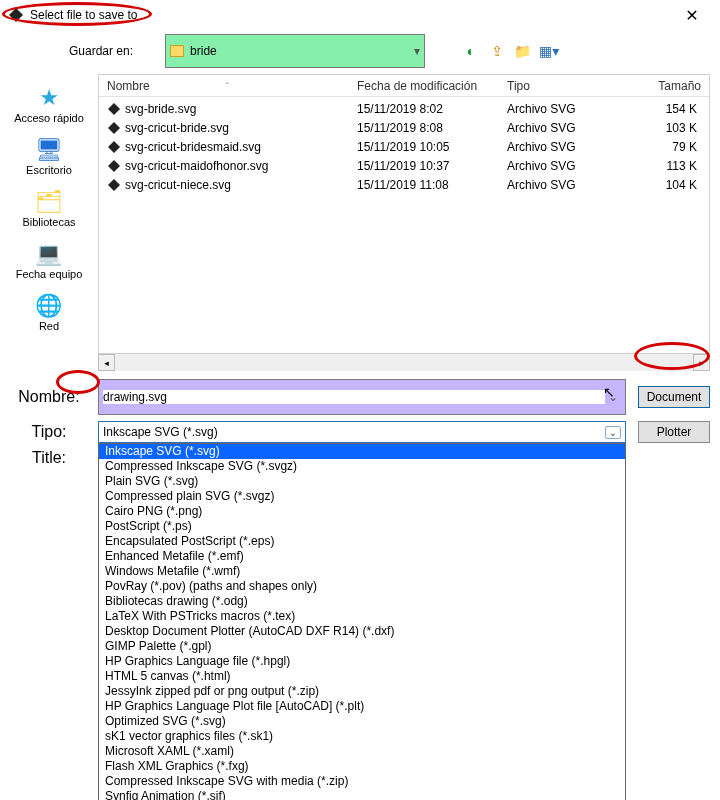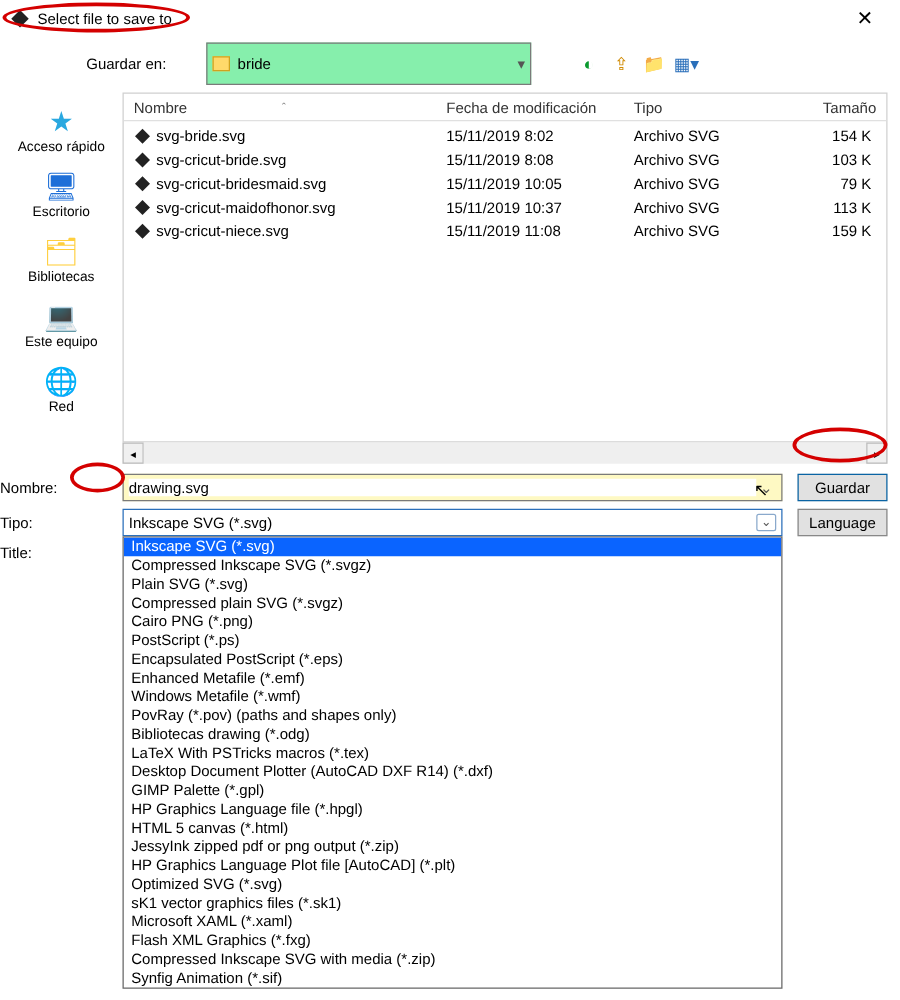--- a/index.html
+++ b/index.html
@@ -40,22 +40,22 @@
   .file-row .fdate { width: 150px; padding-left: 8px; }
   .file-row .ftype { width: 110px; padding-left: 8px; }
   .file-row .fsize { flex: 1; text-align: right; padding-right: 12px; }
 
   .scroll-strip { height: 17px; display: flex; align-items: center; margin: 0 10px 2px 98px; }
   .sb-btn { width: 17px; height: 17px; border: 1px solid #bbb; background: #f0f0f0; display: flex; align-items: center; justify-content: center; font-size: 9px; cursor: pointer; }
   .sb-track { flex: 1; height: 17px; background: #efefef; }
 
   .form-area { padding: 6px 10px 0 0; }
   .form-row { display: flex; align-items: center; margin-bottom: 6px; gap: 12px; }
-  .form-row .flabel { width: 86px; text-align: left; font-size: 12px; }
-  .form-row .finput { flex: 1; height: 22px; border: 1px solid #7a7a7a; padding: 0 4px; font-size: 12px; display: flex; align-items: center; background: #fef9c3; }
+  .form-row .flabel { width: 86px; text-align: center; font-size: 16px; padding-left: 12px; }
+  .form-row .finput { flex: 1; height: 36px; border: 1px solid #7a7a7a; padding: 0 4px; font-size: 12px; display: flex; align-items: center; background: #c4b5fd; }
   .form-row .finput input { border: none; outline: none; flex: 1; font-size: 12px; font-family: inherit; }
   .form-row .finput .dd-caret { width: 16px; text-align: center; color: #555; cursor: pointer; }
   .btn { width: 72px; height: 22px; border: 1px solid #888; background: #e1e1e1; font-size: 12px; cursor: pointer; text-align: center; line-height: 20px; }
   .btn.primary { border: 1px solid #0a64a4; }
 
   .type-combo { flex: 1; position: relative; }
   .type-combo .current { height: 22px; border: 1px solid #2a6fba; padding: 0 4px; font-size: 12px; display: flex; align-items: center; background: #fff; }
   .type-combo .current .dd-caret { width: 16px; text-align: center; color:#555; cursor:pointer; border:1px solid #8aa9cc; border-radius:2px; font-size:10px;}
   .dropdown-list { position: absolute; top: 22px; left: 0; right: 0; background: #fff; border: 1px solid #666; z-index: 10; max-height: 400px; overflow-y: hidden; font-size: 12px; }
   .dropdown-list .opt { padding: 0px 6px; height: 15px; line-height: 15px; white-space: nowrap; cursor: pointer; }
@@ -103,21 +103,21 @@
     <div class="side-item">
       <span class="ico" style="color:#1e6fd8">🖥</span>
       <span>Escritorio</span>
     </div>
     <div class="side-item">
       <span class="ico" style="color:#ffcf3e">🗂</span>
       <span>Bibliotecas</span>
     </div>
     <div class="side-item">
       <span class="ico" style="color:#1e6fd8">💻</span>
-      <span>Este equipo</span>
+      <span>Fecha equipo</span>
     </div>
     <div class="side-item">
       <span class="ico" style="color:#2aa8e0">🌐</span>
       <span>Red</span>
     </div>
   </div>
 
   <div class="list-area">
     <div class="cols">
       <div class="c-name">
@@ -165,40 +165,40 @@
           <span class="ftype">Archivo SVG</span>
           <span class="fsize">113 K</span>
         </div>
         <div class="file-row">
           <span class="fi"><svg width="14" height="14" viewBox="0 0 14 14">
               <path d="M7 1 L13 7 L7 13 L1 7 Z" fill="#222"></path>
             </svg></span>
           <span class="fname">svg-cricut-niece.svg</span>
           <span class="fdate">15/11/2019 11:08</span>
           <span class="ftype">Archivo SVG</span>
-          <span class="fsize">159 K</span>
+          <span class="fsize">104 K</span>
         </div>
       </div>
   </div>
 </div>
 
 <div class="scroll-strip">
   <div class="sb-btn">◂</div>
   <div class="sb-track"></div>
   <div class="sb-btn">▸</div>
 </div>
 
 <div class="form-area">
   <div class="form-row">
     <span class="flabel">Nombre:</span>
     <div class="finput">
       <input type="text" value="drawing.svg" style="">
       <span class="dd-caret">⌄</span>
     </div>
-    <div class="btn primary">Guardar</div>
+    <div class="btn primary">Document</div>
   </div>
 
   <div class="form-row">
     <span class="flabel">Tipo:</span>
     <div class="type-combo">
       <div class="current">
         <span style="flex:1">Inkscape SVG (*.svg)</span>
         <span class="dd-caret">⌄</span>
       </div>
       <div class="dropdown-list" id="type-dd">
@@ -221,21 +221,21 @@
           <div class="opt">JessyInk zipped pdf or png output (*.zip)</div>
           <div class="opt">HP Graphics Language Plot file [AutoCAD] (*.plt)</div>
           <div class="opt">Optimized SVG (*.svg)</div>
           <div class="opt">sK1 vector graphics files (*.sk1)</div>
           <div class="opt">Microsoft XAML (*.xaml)</div>
           <div class="opt">Flash XML Graphics (*.fxg)</div>
           <div class="opt">Compressed Inkscape SVG with media (*.zip)</div>
           <div class="opt">Synfig Animation (*.sif)</div>
         </div>
     </div>
-    <div class="btn">Language</div>
+    <div class="btn">Plotter</div>
   </div>
 
   <div class="form-row">
     <span class="flabel">Title:</span>
   </div>
 </div>
 
 <div class="anno" style="left:2px; top:2px; width:150px; height:24px;"></div>
 <div class="anno" style="left:634px; top:342px; width:76px; height:28px;"></div>
 <div class="anno" style="left:56px; top:370px; width:44px; height:24px;"></div>

